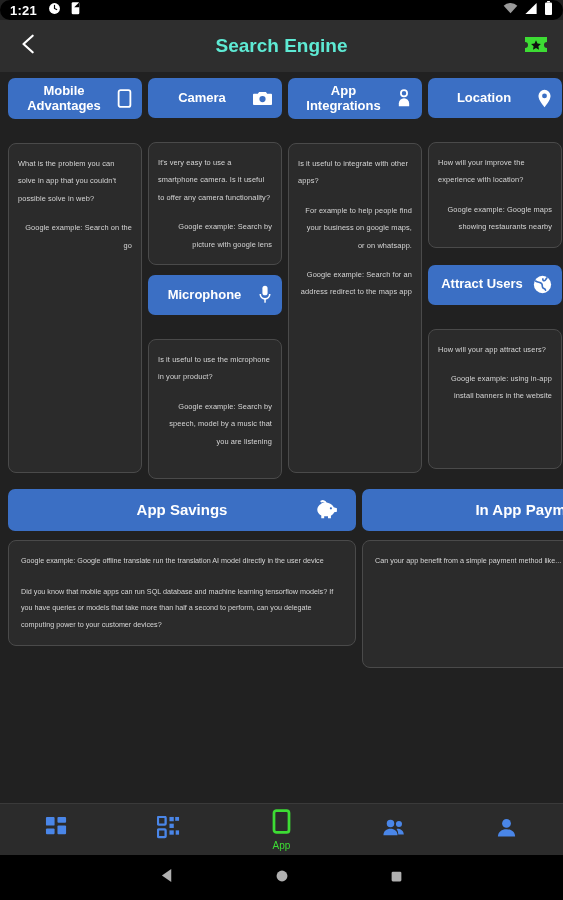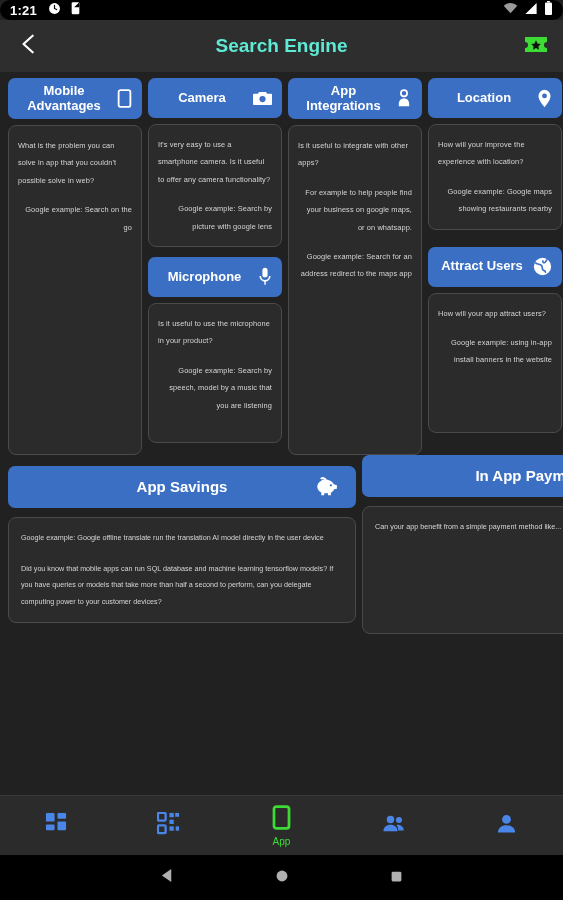--- a/index.html
+++ b/index.html
@@ -50,45 +50,45 @@
   .chip {
     background: #3b6fc4; border-radius: 7px;
     min-height: 40px; padding: 6px 10px;
     display: flex; align-items: center; justify-content: space-between; gap: 7px;
     color: #fff; cursor: pointer; position: relative;
   }
   .chip-label { font-size: 13px; font-weight: bold; text-align: center; line-height: 1.12; flex: 1; }
   .chip-ico { flex: 0 0 auto; display: flex; align-items: center; justify-content: center; }
 
   .card {
-    margin-top: 6px;
+    margin-top: 24px;
     background: #2b2b2b; border: 1px solid #4a4a4a; border-radius: 8px;
     padding: 11px 9px; color: #d6d6d6;
   }
   .card p { font-size: 7.4px; line-height: 2.35; letter-spacing: .1px; }
   .card p + p { margin-top: 12px; text-align: right; }
 
   
-  .wide-row { display: flex; gap: 6px; padding: 0 8px; align-items: center; }
+  .wide-row { display: flex; gap: 6px; padding: 0 8px; margin-top: 10px; align-items: flex-start; }
   .wide-col-a { width: 348px; flex: 0 0 348px; }
   .wide-col-b { width: 348px; flex: 0 0 348px; }
   .wide-chip {
     background: #3b6fc4; border-radius: 7px; height: 42px;
     display: flex; align-items: center; justify-content: center;
     color: #fff; position: relative; cursor: pointer; padding: 0 16px;
   }
   .wide-chip .chip-label { font-size: 15px; font-weight: bold; }
   .wide-chip .chip-ico { position: absolute; right: 18px; }
   .wide-card { margin-top: 9px; background: #2b2b2b; border: 1px solid #4a4a4a; border-radius: 8px; padding: 12px 12px; color: #d6d6d6; }
   .wide-card p { font-size: 7.2px; line-height: 2.3; }
   .wide-card p + p { margin-top: 14px; }
 
   
   .bottomnav {
-    position: absolute; left: 0; right: 0; bottom: 45px; height: 60px;
+    position: absolute; left: 0; right: 0; bottom: 45px; height: 52px;
     background: #2b2b2b; border-top: 1px solid #3a3a3a;
     display: flex; align-items: center;
   }
   .nav-item { flex: 1; display: flex; flex-direction: column; align-items: center; justify-content: center; gap: 2px; cursor: pointer; }
   .nav-label { font-size: 10px; color: #3ddc34; }
 
   
   .sysnav {
     position: absolute; left: 0; right: 0; bottom: 0; height: 45px;
     background: #000; display: flex; align-items: center; justify-content: space-around;

